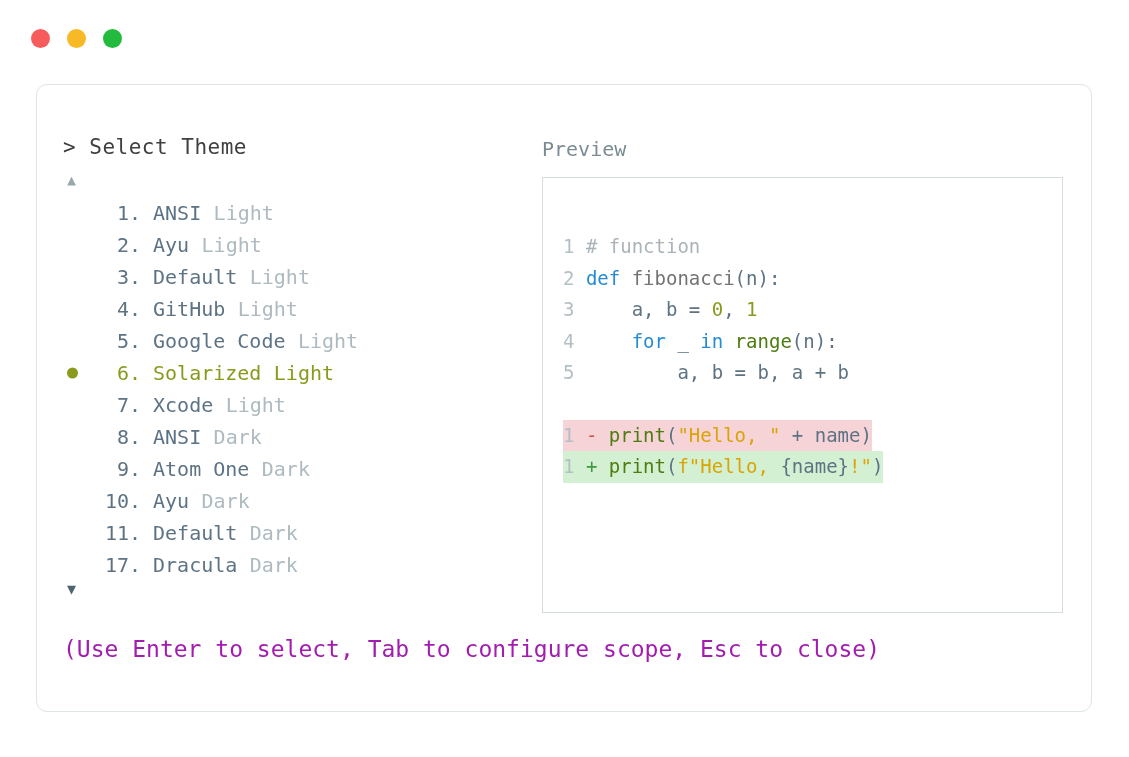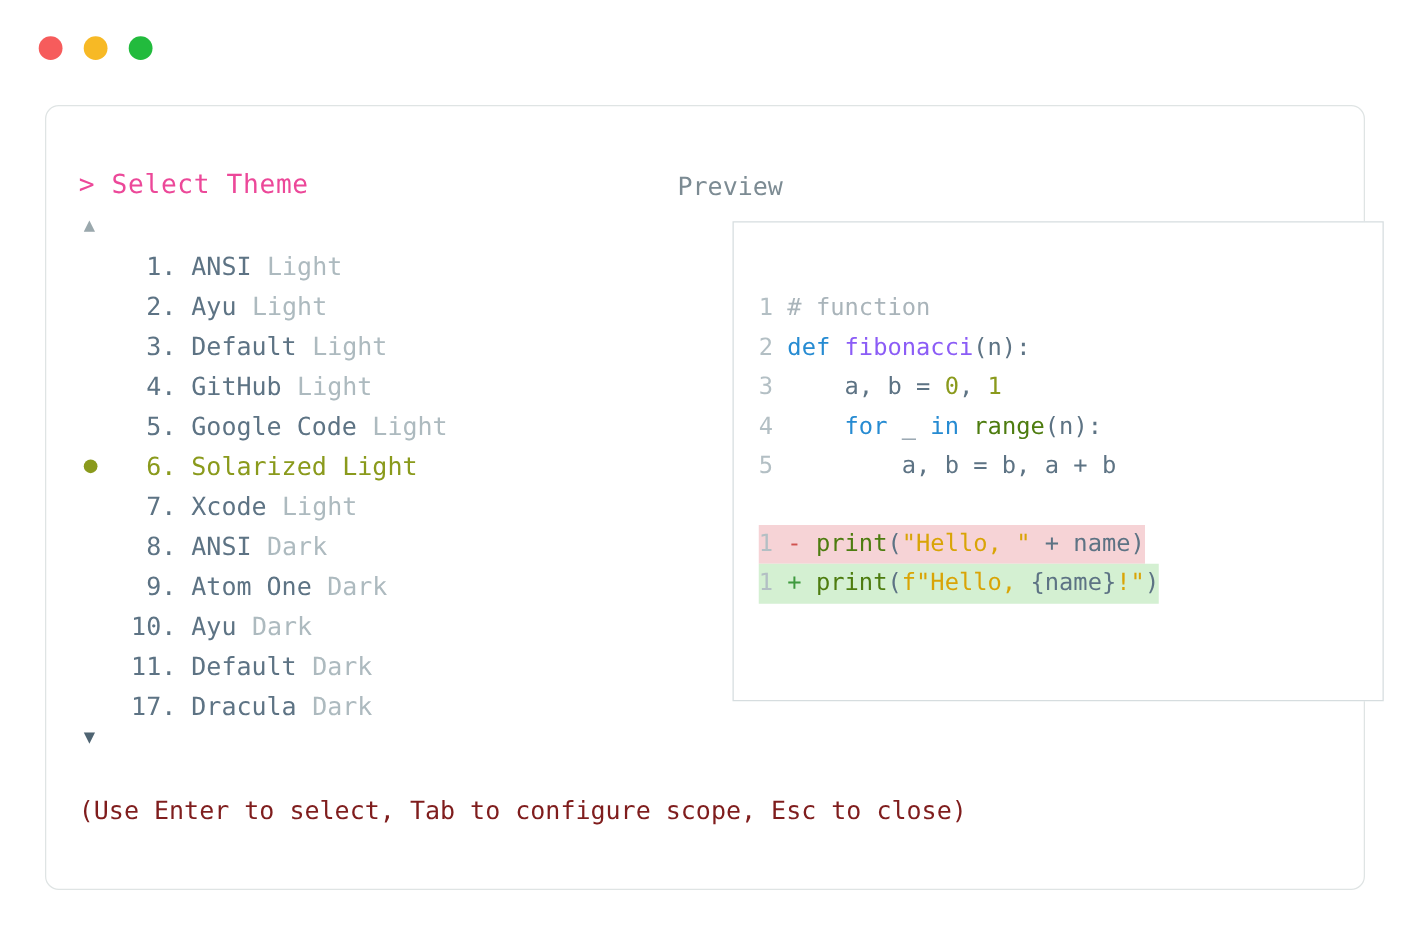--- a/index.html
+++ b/index.html
@@ -57,21 +57,21 @@
     left: 26px;
     top: 0;
     width: 470px;
   }
 
   .prompt-title {
     position: absolute;
     top: 50px;
     left: 0;
     font-size: 21px;
-    color: #ec4899;
+    color: #404040;
     letter-spacing: 0.5px;
     white-space: pre;
   }
 
   .scroll-arrow {
     position: absolute;
     left: 4px;
     font-size: 15px;
     line-height: 1;
     user-select: none;
@@ -129,22 +129,22 @@
   .theme-item.selected .tname,
   .theme-item.selected .tvariant {
     color: #8a9a1c;
   }
 
   
   .footer-hint {
     position: absolute;
     left: 26px;
     top: 551px;
-    font-size: 20px;
-    color: #7f1d1d;
+    font-size: 23px;
+    color: #a21caf;
     white-space: pre;
   }
 
   
   .right-pane {
     position: absolute;
     left: 505px;
     top: 0;
     width: 530px;
   }
@@ -154,25 +154,24 @@
     left: 0;
     font-size: 20px;
     color: #7c8b93;
   }
 
   .code-box {
     position: absolute;
     top: 92px;
     left: 0;
     width: 521px;
-    height: 384px;
+    height: 436px;
     box-sizing: border-box;
     background: #ffffff;
     border: 1.5px solid #d6dddf;
-    margin-left: 44px;
   }
 
   .code-body {
     position: absolute;
     top: 53px;
     left: 20px;
     right: 6px;
     font-size: 19px;
     line-height: 31.5px;
   }
@@ -186,21 +185,21 @@
     display: inline-block;
     width: 1ch;
     text-align: right;
     margin-right: 1ch;
   }
   .code-gap { height: 31px; display: block; }
 
   
   .c-comment { color: #a9b4ba; }
   .c-kw      { color: #268bd2; }
-  .c-fn      { color: #8b5cf6; text-align: right; }
+  .c-fn      { color: #737373; text-align: right; }
   .c-builtin { color: #4d7c0f; }
   .c-num     { color: #8a9a1c; }
   .c-str     { color: #d9a406; }
   .c-plain   { color: #5d7384; }
 
   
   .diff-line { white-space: pre; display: inline-block; height: 31.5px; }
   .diff-del { background: #f6d3d6; }
   .diff-add { background: #d4f0d2; }
   .mark-del { color: #d0524f; }

